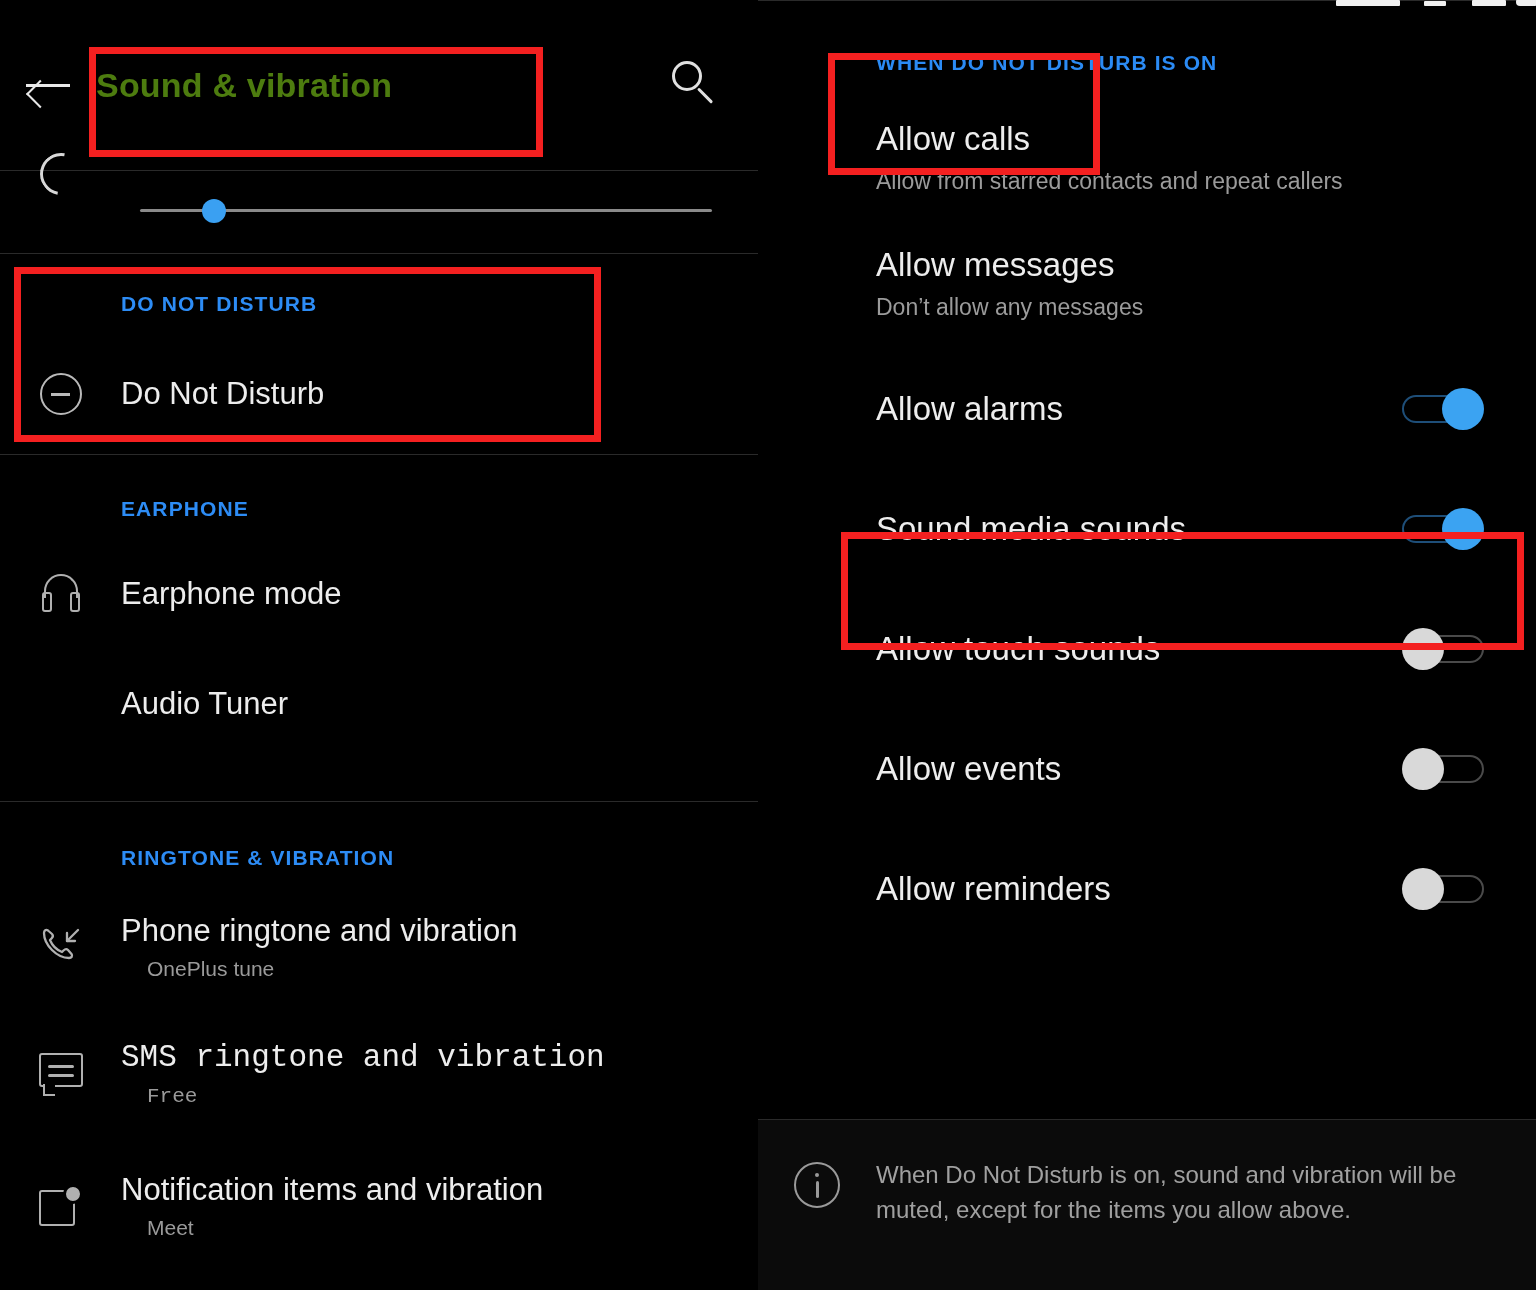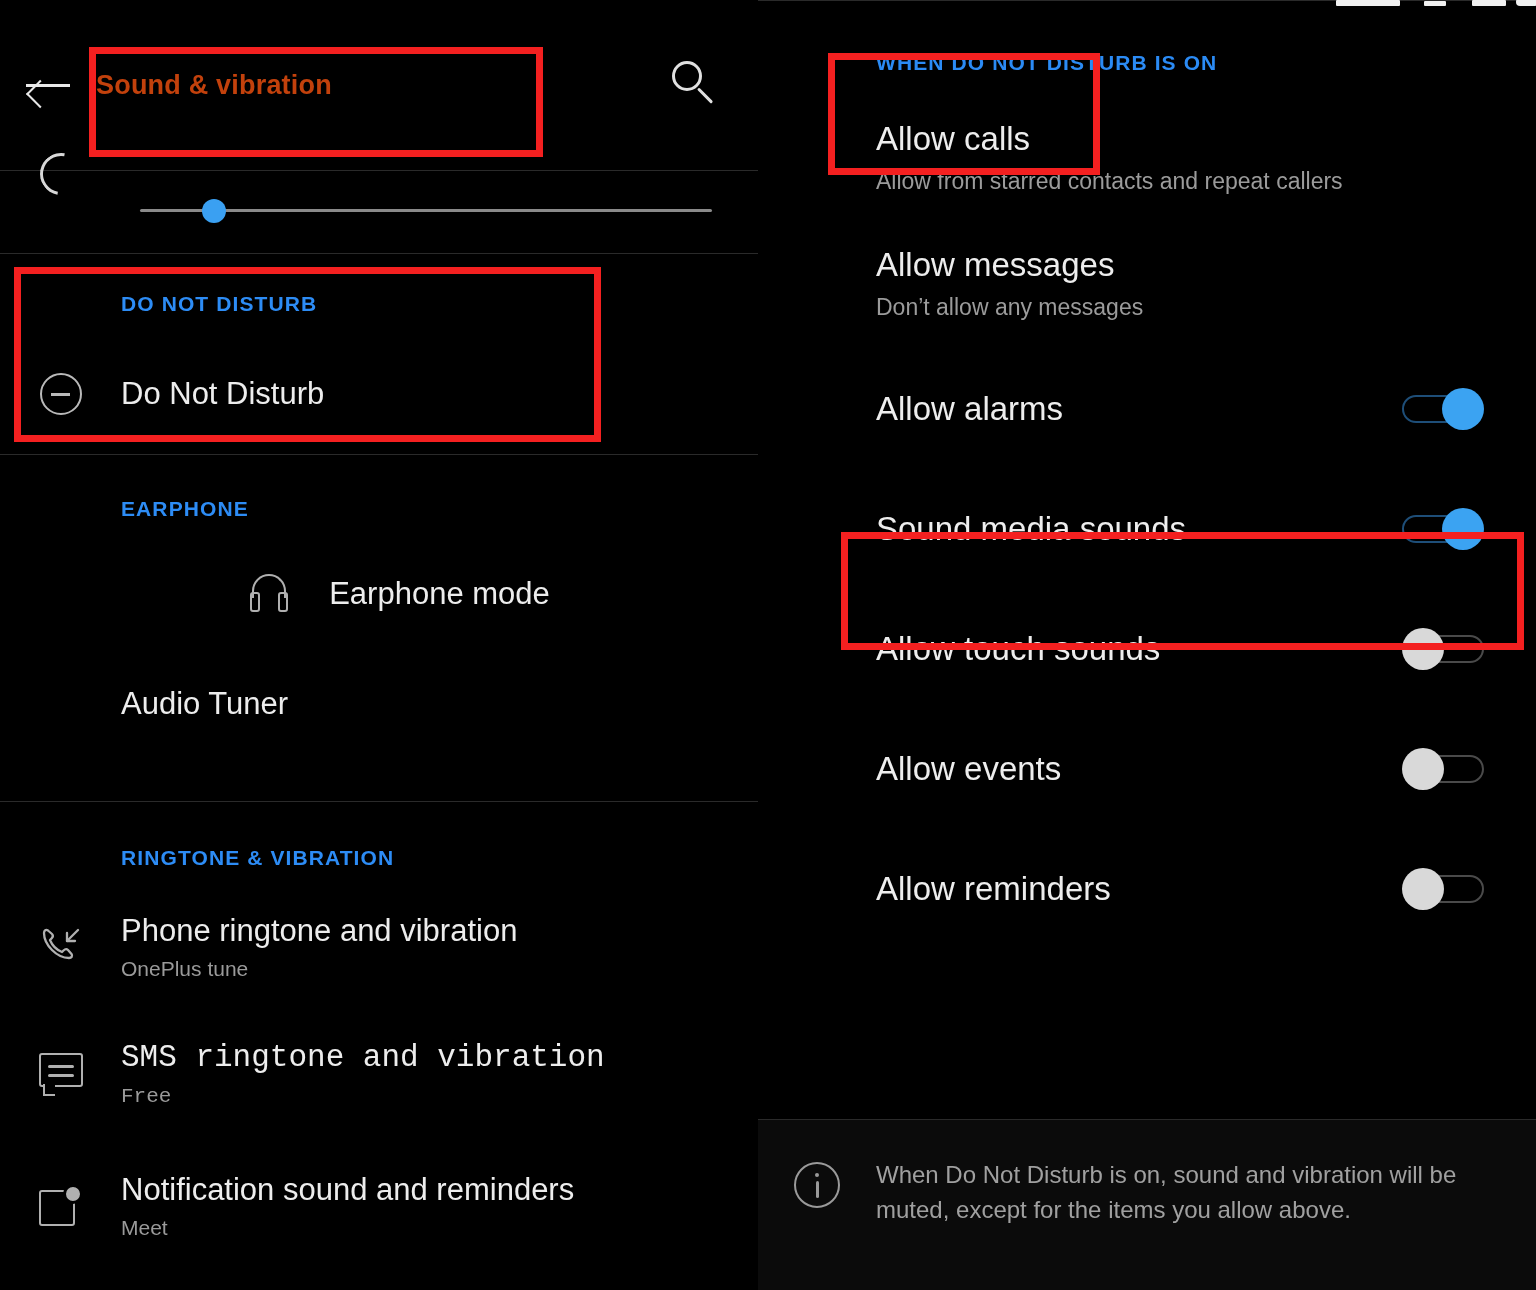--- a/index.html
+++ b/index.html
@@ -25,21 +25,21 @@
   .back-arrow { width:44px; height:32px; position:relative; }
   .back-arrow:before {
     content:""; position:absolute; left:0; top:15px; width:44px; height:2.5px; background:#e8e8e8;
   }
   .back-arrow:after {
     content:""; position:absolute; left:0; top:5px; width:18px; height:18px;
     border-left:2.5px solid #e8e8e8; border-bottom:2.5px solid #e8e8e8;
     transform:rotate(45deg); transform-origin:left bottom;
   }
   .appbar-title {
-    font-size:27px; font-weight:bold; color:#c2410c; letter-spacing:0.2px;
+    font-size:34px; font-weight:bold; color:#4d7c0f; letter-spacing:0.2px;
     white-space:nowrap;
   }
   .appbar-title.right-title { margin-left:22px; }
   .search-btn {
     position:absolute; right:34px; top:50%; transform:translateY(-50%);
     width:56px; height:56px;
   }
   .search-glass {
     position:absolute; left:4px; top:4px; width:30px; height:30px;
     border:3px solid #e0e0e0; border-radius:50%;
@@ -87,21 +87,21 @@
     background:#3aa0f2; border-radius:50%;
   }
 
   
   .list-row { position:relative; display:flex; align-items:center; }
   .row-icon-wrap {
     width:121px; flex:0 0 auto; display:flex; align-items:center; justify-content:center;
   }
   .row-text { display:flex; flex-direction:column; justify-content:center; }
   .row-title { color:#ededed; font-size:31px; line-height:1.15; }
-  .row-sub { color:#9a9a9a; font-size:21px; margin-top:9px; }
+  .row-sub { color:#9a9a9a; font-size:21px; margin-top:9px;margin-left:26px; }
 
   
   .icon-dnd { width:42px; height:42px; border:2.5px solid #b9b9b9; border-radius:50%; position:relative; }
   .icon-dnd:after {
     content:""; position:absolute; left:9px; top:18px; width:19px; height:2.5px; background:#b9b9b9;
   }
   .icon-headphone { width:46px; height:40px; position:relative; }
   .icon-headphone .band {
     position:absolute; left:6px; top:0; width:34px; height:24px;
     border:2.5px solid #b0b0b0; border-bottom:none;
@@ -229,21 +229,21 @@
       </div>
       <div class="row-text">
         <div class="row-title">Do Not Disturb</div>
       </div>
     </div>
 
     <div class="divider inset"></div>
 
     <div class="section-header" style="margin-top:42px;">EARPHONE</div>
 
-    <div class="list-row" style="height:110px; margin-top:18px;justify-content:center;">
+    <div class="list-row" style="height:110px; margin-top:18px;">
       <div class="row-icon-wrap">
         <div class="icon-headphone">
           <div class="band"></div>
             <div class="earL"></div>
             <div class="earR"></div>
         </div>
       </div>
       <div class="row-text">
         <div class="row-title">Earphone mode</div>
       </div>
@@ -294,21 +294,21 @@
     </div>
 
     <div class="list-row" style="height:132px;">
       <div class="row-icon-wrap">
         <div class="icon-notif">
           <div class="sq"></div>
             <div class="dot"></div>
         </div>
       </div>
       <div class="row-text">
-        <div class="row-title">Notification sound and reminders</div>
+        <div class="row-title">Notification items and vibration</div>
         <div class="row-sub">Meet</div>
       </div>
     </div>
 
   </div>
 
   <div class="panel panel-right">
 
     <div class="statusbar">
       <div class="sb-icon sb-wifi"></div>

